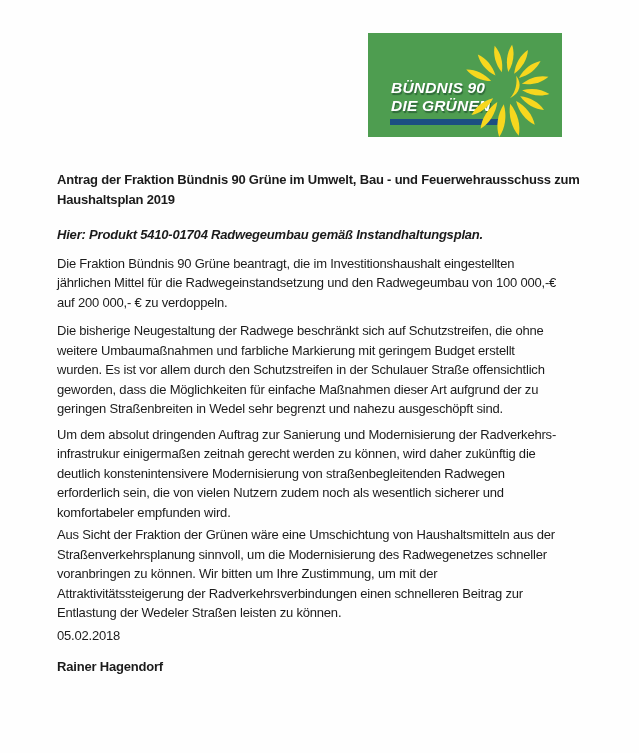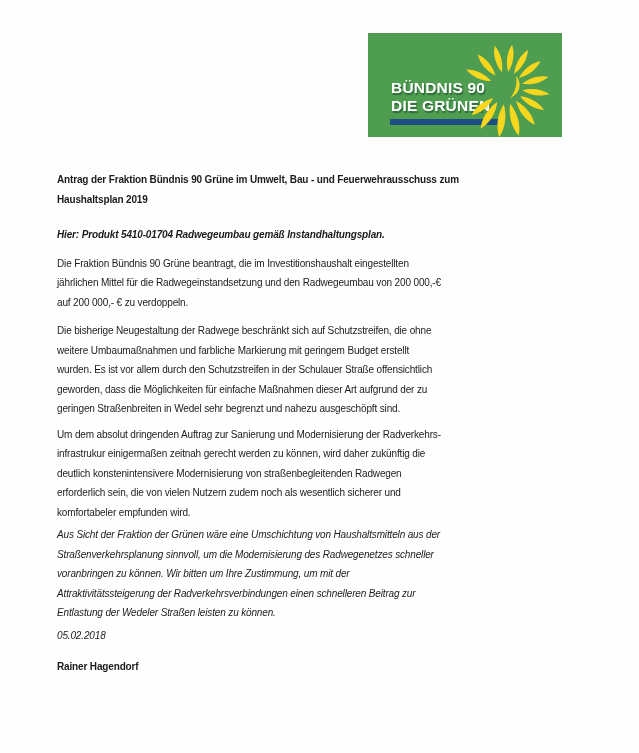--- a/index.html
+++ b/index.html
@@ -13,21 +13,21 @@
     overflow:hidden;
   }
   
   .logo {
     position:absolute; left:368px; top:33px;
     width:194px; height:104px;
     background:#4e9d50;
   }
   .logo-text {
     position:absolute; left:23px; top:46px;
-    font-weight:bold;
+    font-style:italic; font-weight:bold;
     font-size:15.5px; line-height:17.5px;
     letter-spacing:0.2px;
     color:#ffffff;
     white-space:pre;
     text-shadow:1px 1.5px 1px rgba(22,62,38,0.55);
     z-index:2;
   }
   .logo-bar {
     position:absolute; left:22px; top:86px;
     width:108px; height:6px;
@@ -36,30 +36,30 @@
   }
   .sunflower {
     position:absolute; left:86px; top:2px;
     width:104px; height:102px;
     z-index:3;
   }
   
   .content {
     position:absolute; left:57px; top:170px;
     width:556px;
-    font-size:10px; line-height:19.5px;
+    font-size:13px; line-height:19.5px;
     letter-spacing:-0.015em;
   }
   .content p { margin:0; white-space:pre; }
   .bold { font-weight:bold; }
   .mt16 { margin-top:16px !important;font-style:italic; }
   .mt12 { margin-top:12px !important;font-weight:bold; }
   .mt9  { margin-top:9px  !important; }
   .mt6  { margin-top:6px  !important; }
-  .mt3  { margin-top:3px  !important;font-style:italic; }
+  .mt3  { margin-top:3px  !important; }
 </style>
 </head>
 <body>
 
 <div class="page">
 
   <div class="logo">
     <div class="logo-bar"></div>
     <div class="logo-text"><span>BÜNDNIS 90</span><br><span>DIE GRÜNEN</span></div>
     <svg class="sunflower" viewBox="0 0 100 100" xmlns="http://www.w3.org/2000/svg">
@@ -83,21 +83,21 @@
         <path d="M60,40 C66,48 64,57 54,62 C60,55 61,47 60,40"></path>
       </g>
     </svg>
   </div>
 
   <div class="content">
     <p class="bold">Antrag der Fraktion Bündnis 90 Grüne im Umwelt, Bau - und Feuerwehrausschuss zum
 Haushaltsplan 2019</p>
     <p class="bold mt16">Hier: Produkt 5410-01704 Radwegeumbau gemäß Instandhaltungsplan.</p>
     <p class="mt9">Die Fraktion Bündnis 90 Grüne beantragt, die im Investitionshaushalt eingestellten
-jährlichen Mittel für die Radwegeinstandsetzung und den Radwegeumbau von 200 000,-€
+jährlichen Mittel für die Radwegeinstandsetzung und den Radwegeumbau von 100 000,-€
 auf 200 000,- € zu verdoppeln.</p>
     <p class="mt9">Die bisherige Neugestaltung der Radwege beschränkt sich auf Schutzstreifen, die ohne
 weitere Umbaumaßnahmen und farbliche Markierung mit geringem Budget erstellt
 wurden. Es ist vor allem durch den Schutzstreifen in der Schulauer Straße offensichtlich
 geworden, dass die Möglichkeiten für einfache Maßnahmen dieser Art aufgrund der zu
 geringen Straßenbreiten in Wedel sehr begrenzt und nahezu ausgeschöpft sind.</p>
     <p class="mt6">Um dem absolut dringenden Auftrag zur Sanierung und Modernisierung der Radverkehrs-
 infrastrukur einigermaßen zeitnah gerecht werden zu können, wird daher zukünftig die
 deutlich konstenintensivere Modernisierung von straßenbegleitenden Radwegen
 erforderlich sein, die von vielen Nutzern zudem noch als wesentlich sicherer und

